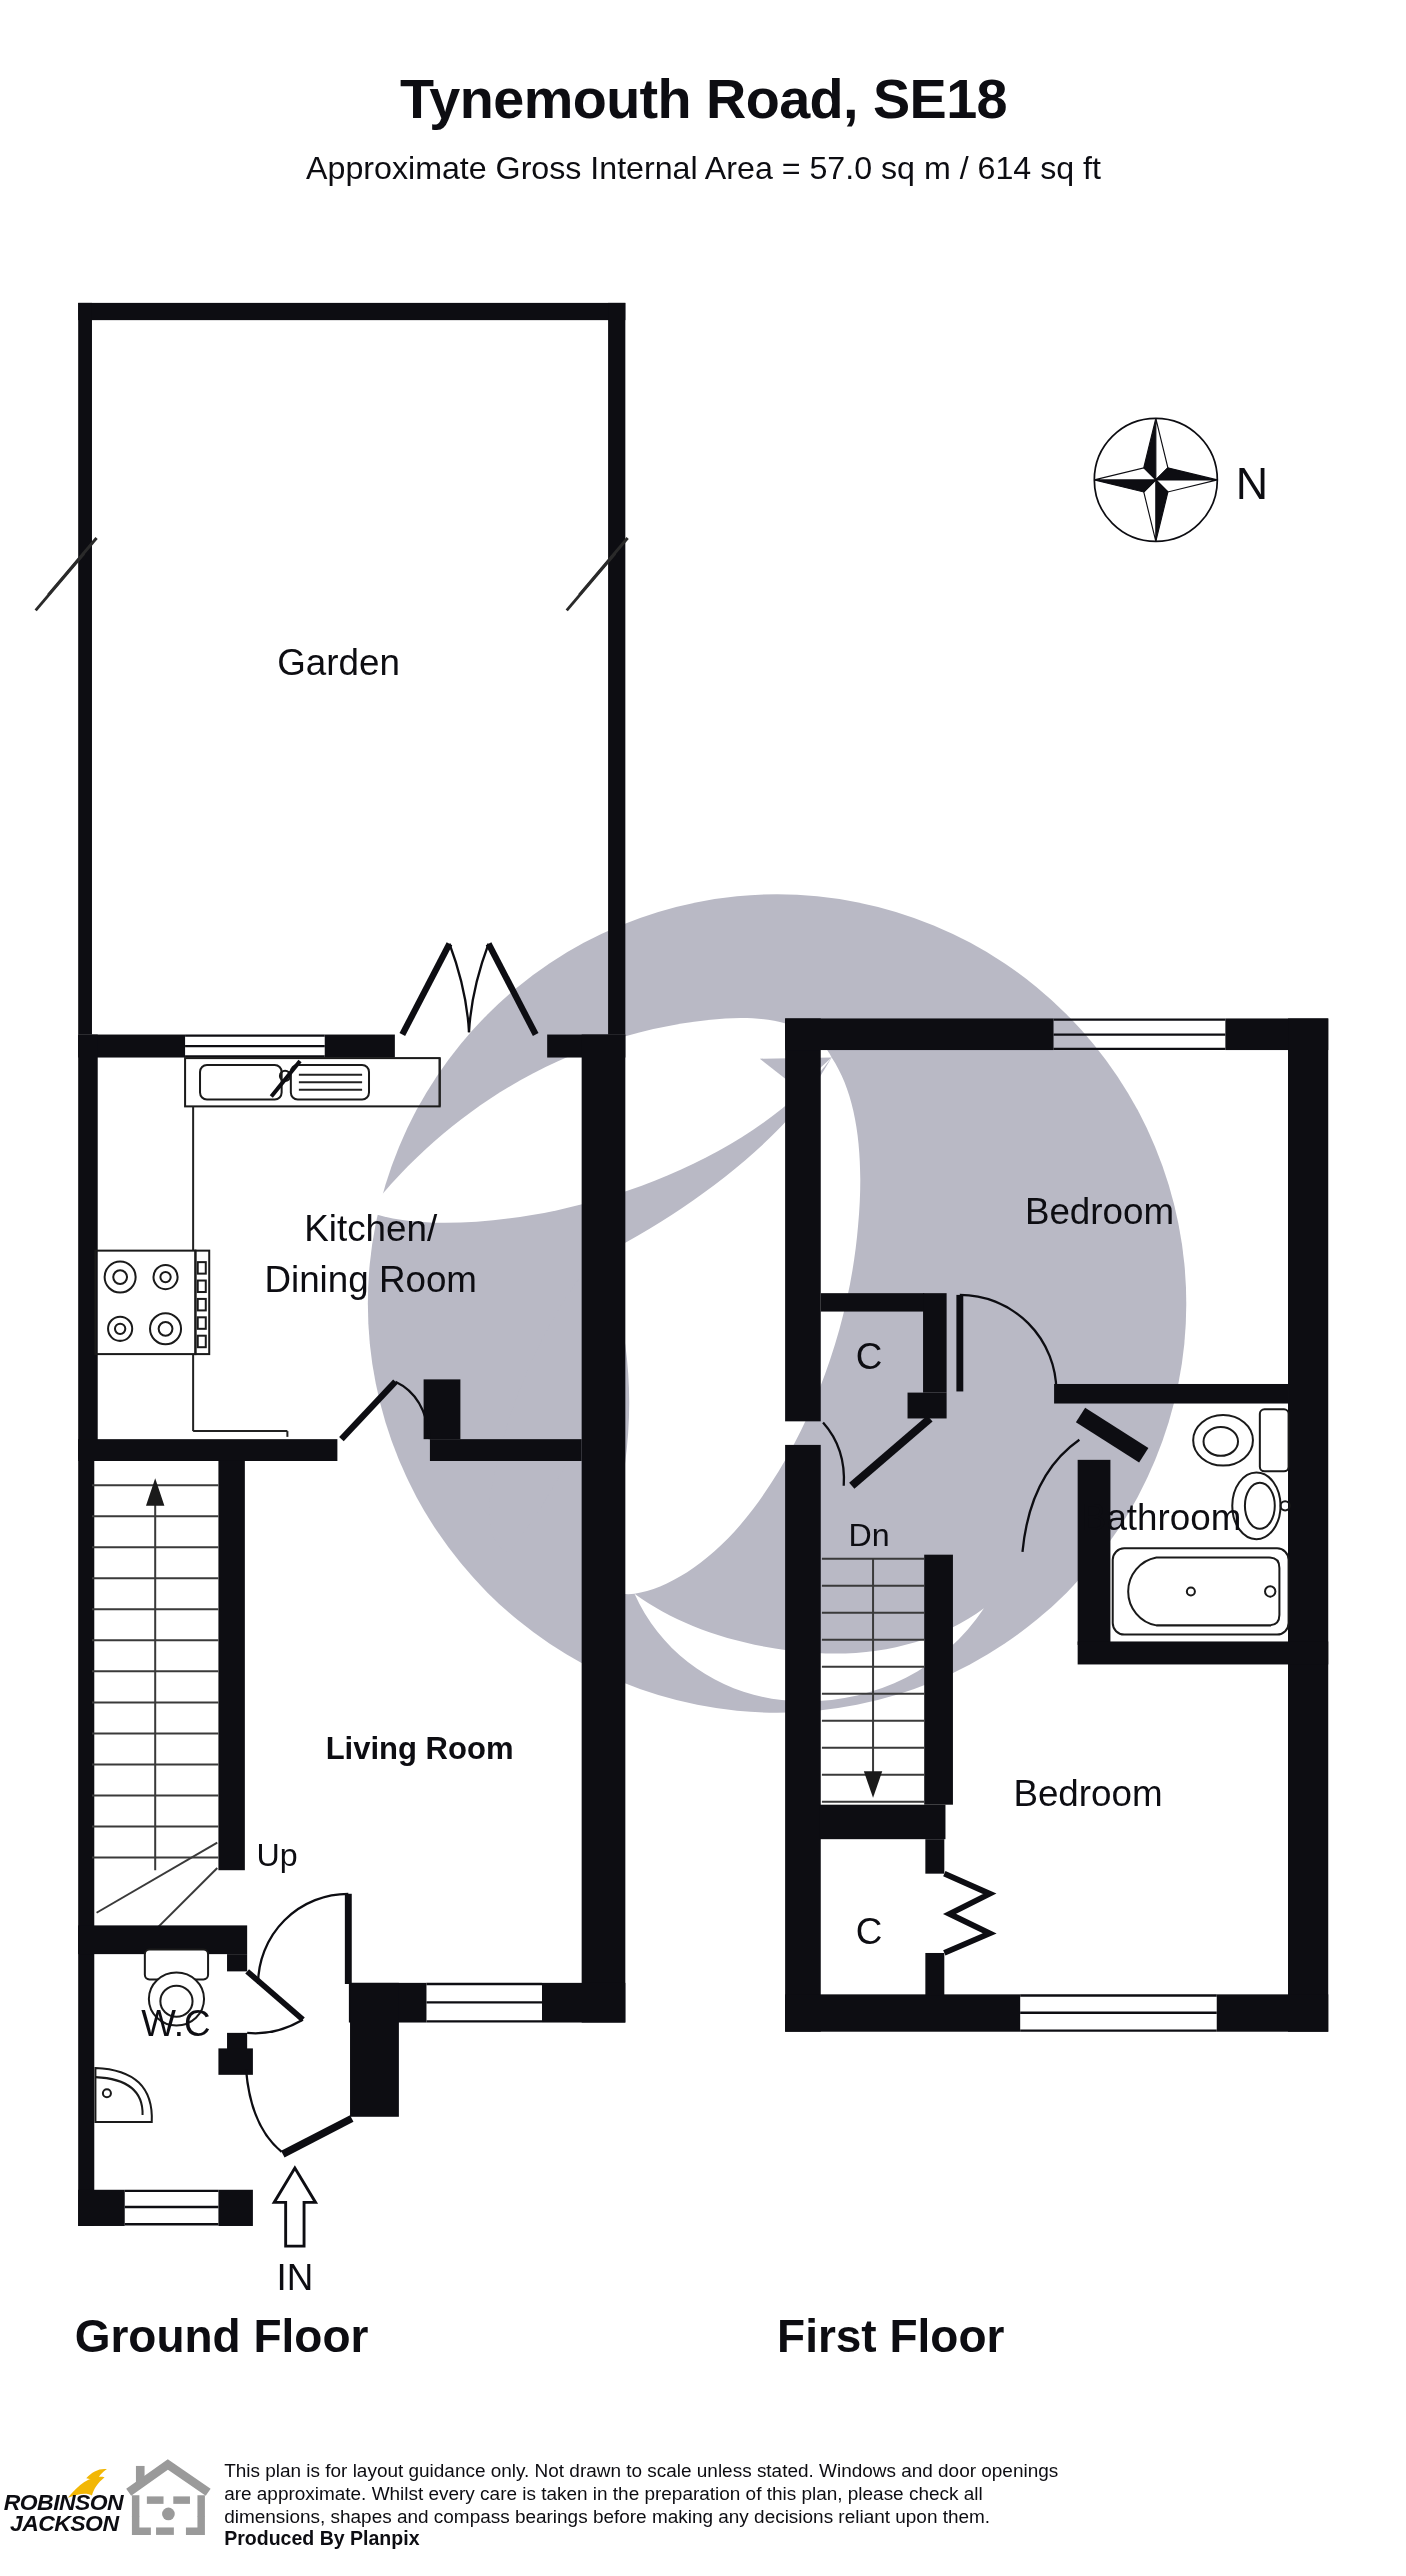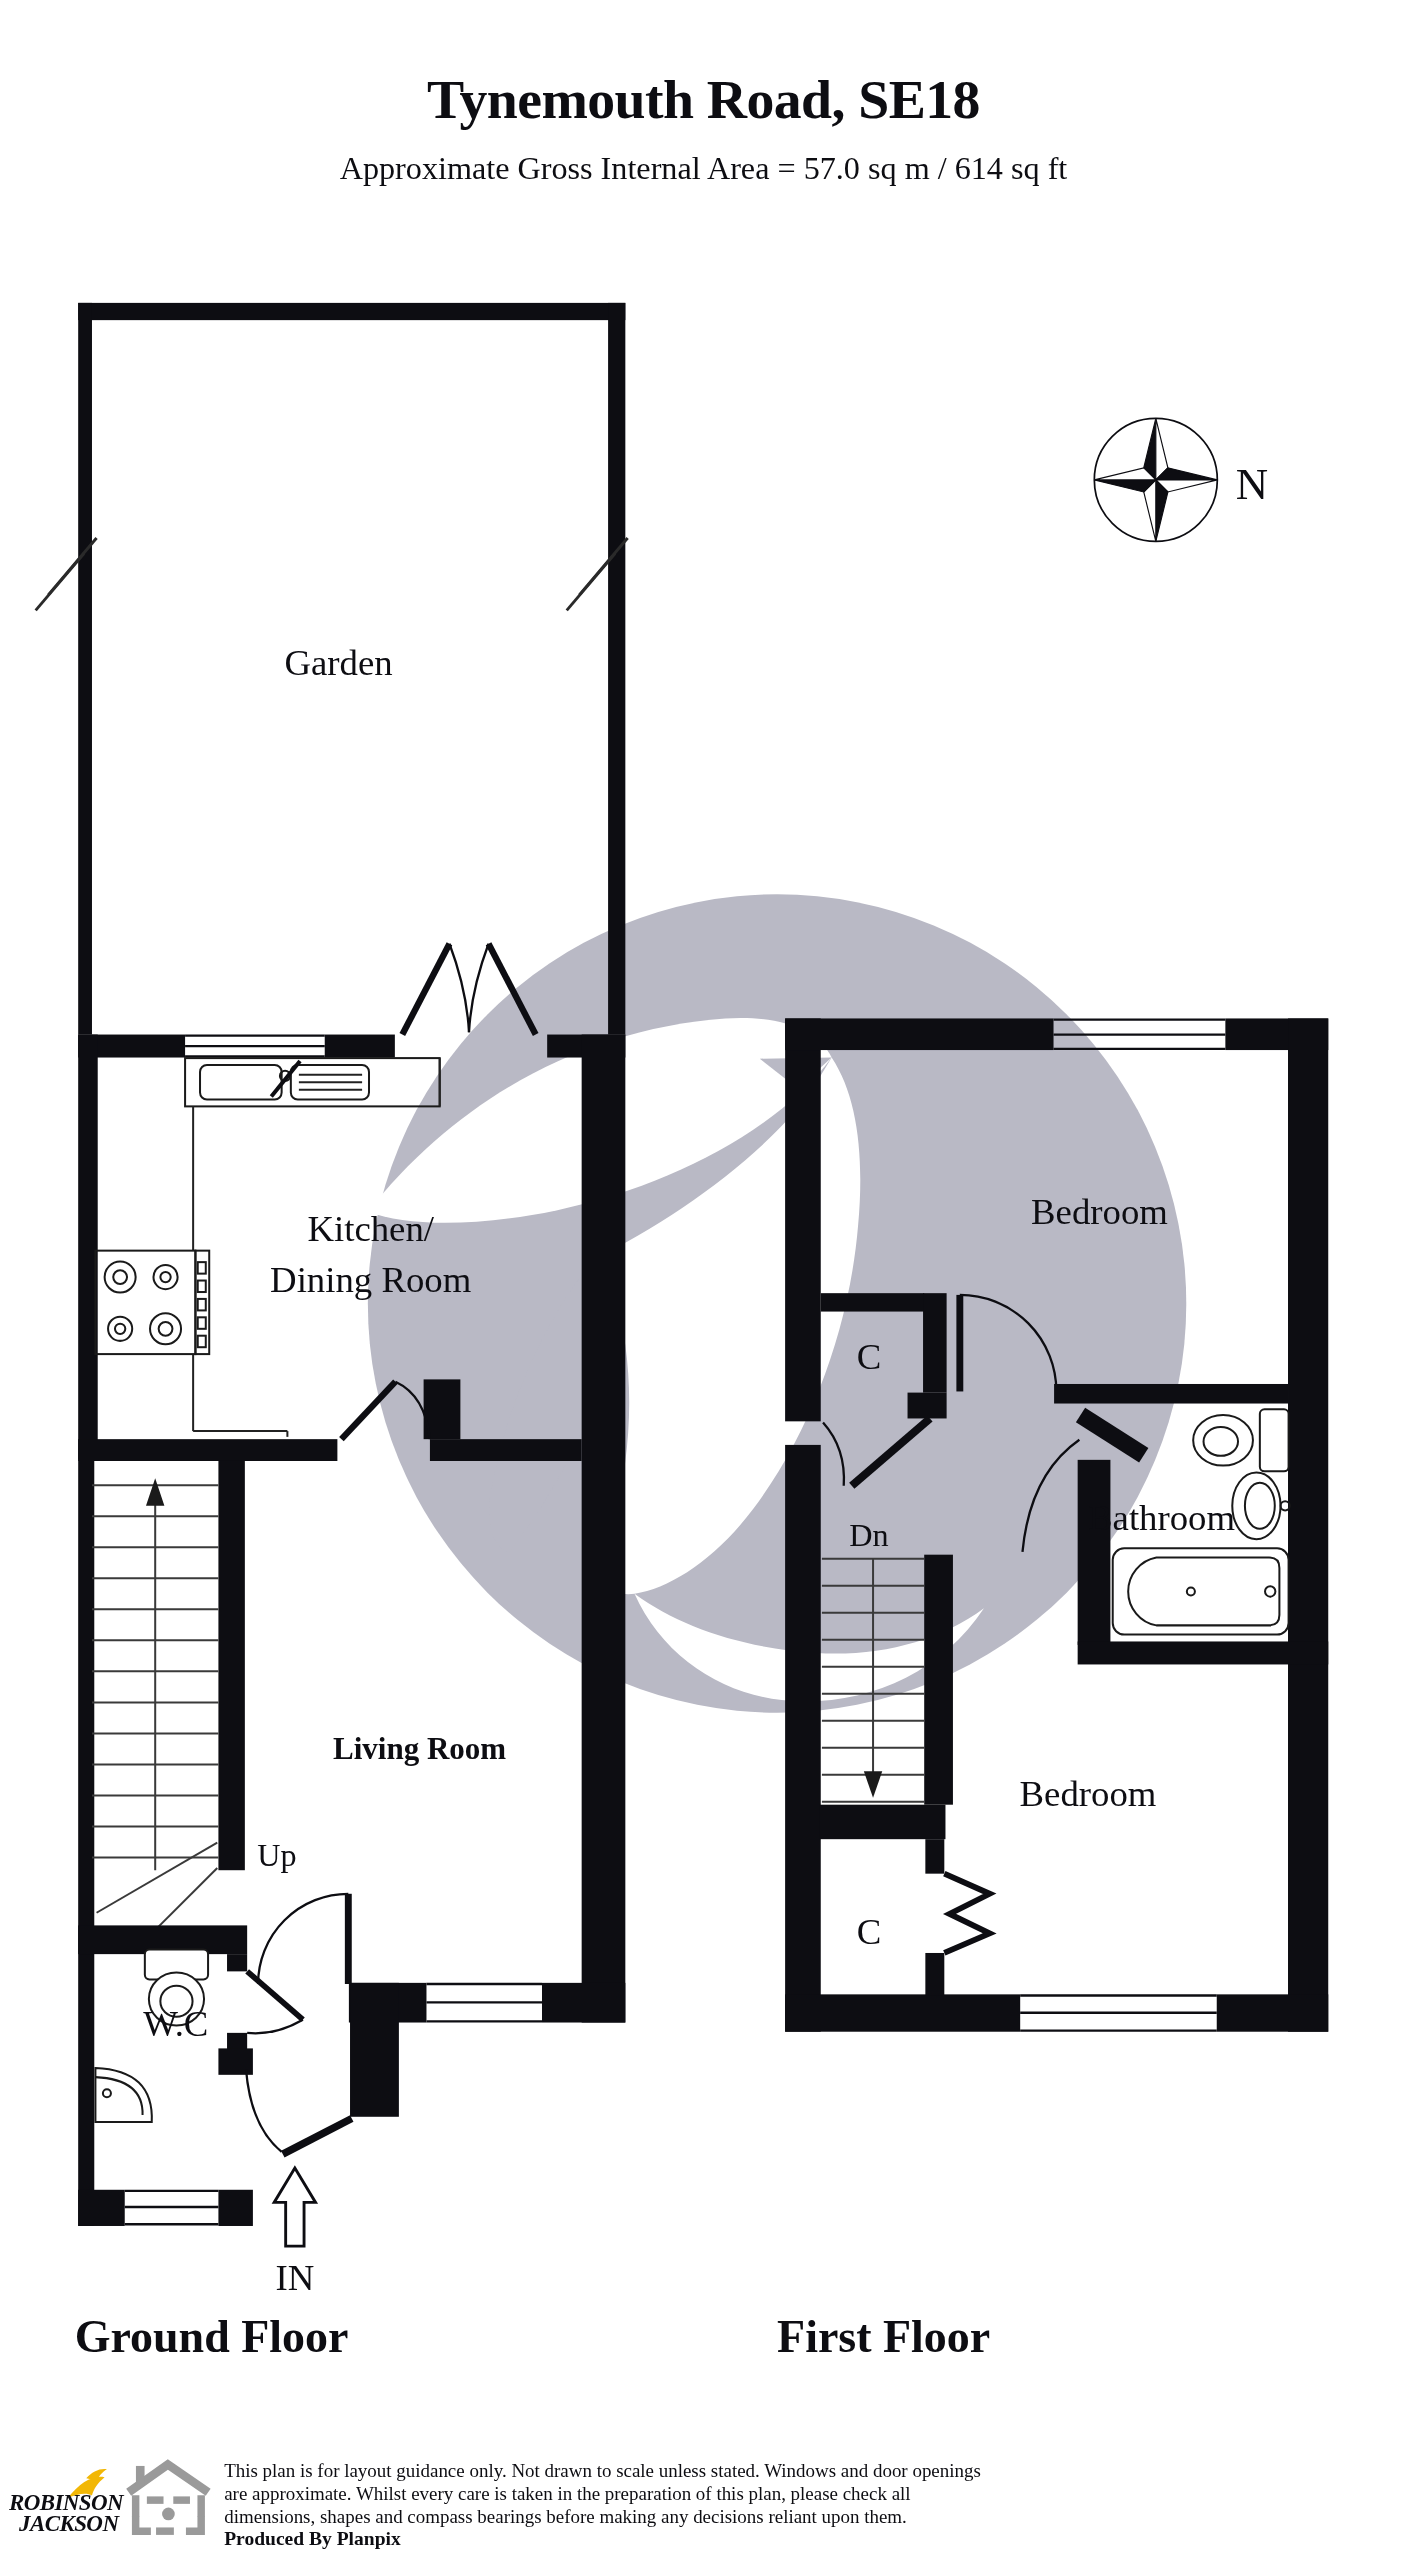--- a/index.html
+++ b/index.html
@@ -1,17 +1,17 @@
 <!DOCTYPE html>
 <html style="font-size:9.2px"><head>
 <meta charset="utf-8">
 <style>
   html,body{margin:0;padding:0;background:#ffffff;}
   .page{width:1407px;height:2576px;position:relative;background:#fff;overflow:hidden;
-        font-family:Liberation Serif, serif;}
+        font-family:Liberation Sans, sans-serif;}
   svg{position:absolute;left:0;top:0;}
   text{fill:#0d0d12;}
   .title{font-size:97px;font-weight:bold;letter-spacing:-1px;}
   .subtitle{font-size:56px;}
   .room{font-size:64px;}
   .room-bold{font-size:54px;font-weight:bold;}
   .small-label{font-size:56px;}
   .floor-name{font-size:80px;font-weight:bold;}
   .north{font-size:78px;}
   .footer-text{font-size:33px;}

